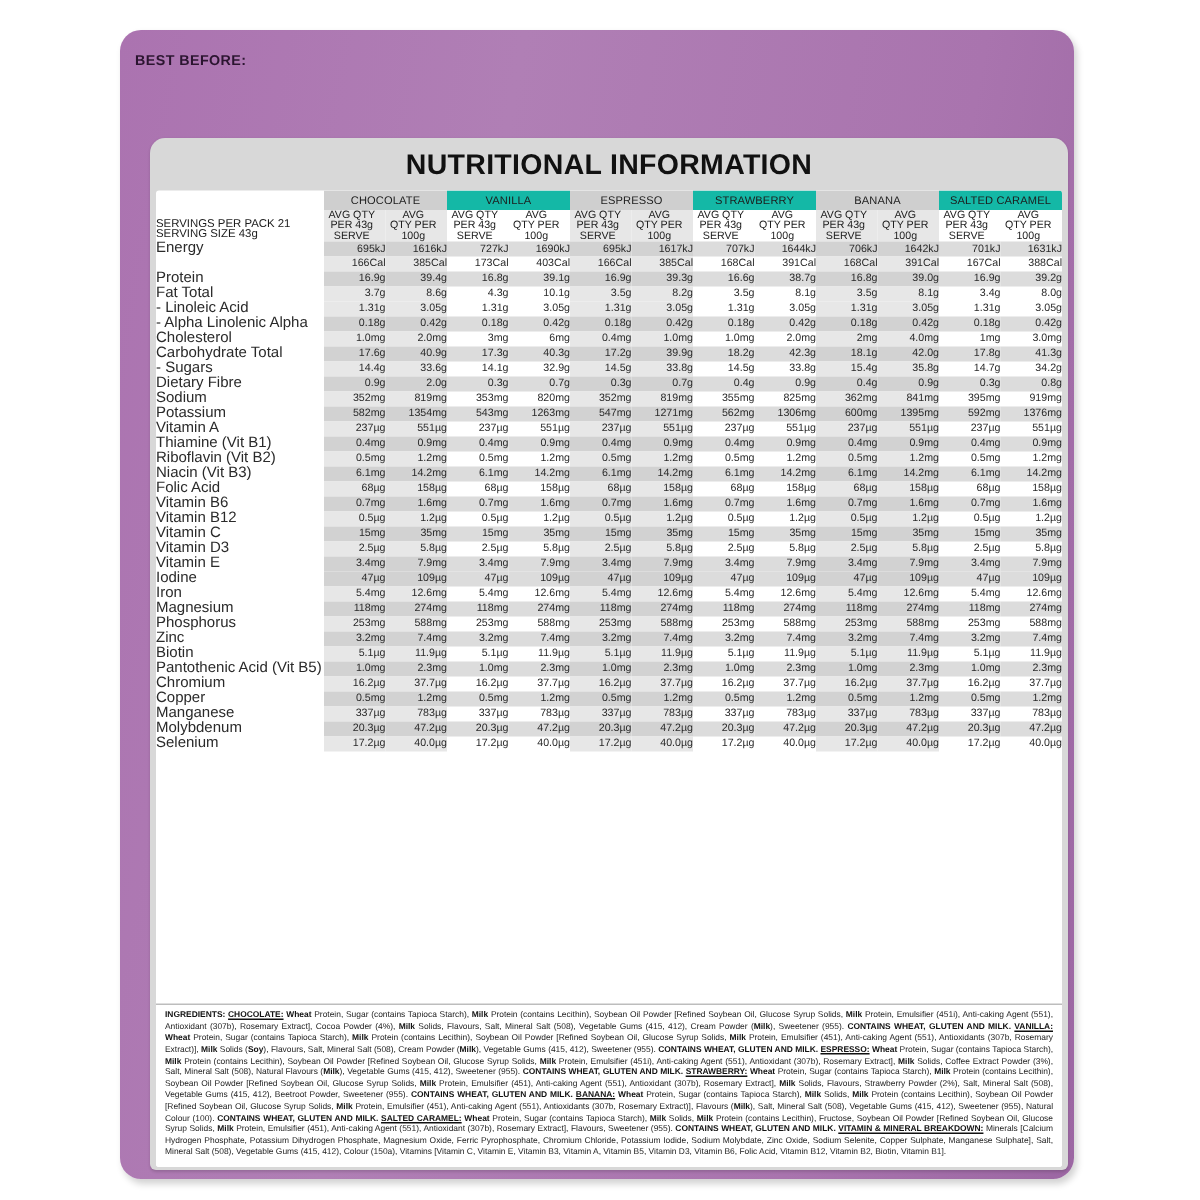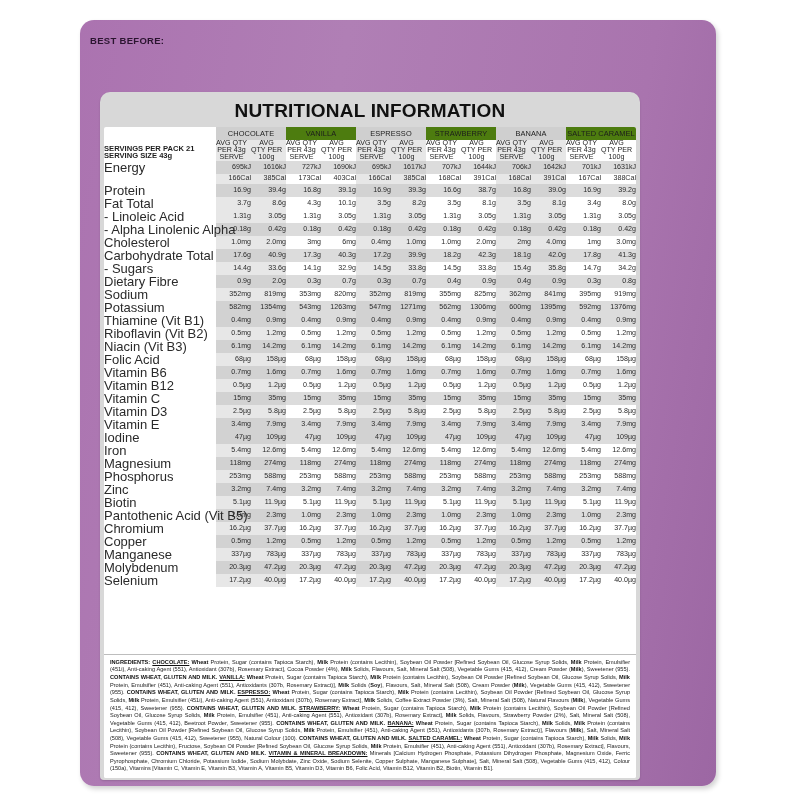--- a/index.html
+++ b/index.html
@@ -12,49 +12,49 @@
     position:absolute;left:80px;top:20px;width:636px;height:766px;
     background:linear-gradient(100deg,#ab73b0 0%,#b07fb5 35%,#a974ae 75%,#9c67a3 100%);
     border-radius:14px;
     box-shadow:2px 3px 5px rgba(0,0,0,.18);
   }
   #bestbefore{
     position:absolute;left:90px;top:35px;
     font-size:9.5px;font-weight:bold;color:#2b1530;letter-spacing:.3px;
   }
   #card{
-    position:absolute;left:100px;top:92px;width:540px;height:688px;
+    position:absolute;left:100px;top:92px;width:612px;height:688px;
     background:#d8d8d8;border-radius:10px 10px 4px 4px;
     box-shadow:0 1px 2px rgba(0,0,0,.15);
   }
   #title{
     text-align:center;font-size:19px;font-weight:bold;color:#111;
     letter-spacing:.2px;padding:8px 0 5px 0;
   }
   #inner{
     background:#ffffff;margin:0 4px 4px 4px;height:651px;
     border-radius:2px;padding:0;overflow:hidden;position:relative;
   }
   table.nut{
     border-collapse:collapse;width:100%;
     font-size:7.1px;color:#2a2a2a;table-layout:fixed;
   }
   table.nut td{padding:0;line-height:1.0;height:9.35px;vertical-align:middle;}
-  td.lbl{width:112px;padding-left:5px;text-align:left;white-space:nowrap;font-size:13px;}
+  td.lbl{width:112px;padding-left:5px;text-align:left;white-space:nowrap;font-size:10px;}
   td.val{width:41.6px;text-align:right;padding-right:4px;white-space:nowrap;}
   tr.shade td.val.sh{background:#dcdcdc;}
   td.val.colsh{background:#e7e7e7;}
   tr.shade td.val.colsh{background:#d2d2d2;}
   
   .fhdr{height:13px;}
   .fhdr td{font-size:7.4px;text-align:center;color:#1c1c1c;padding:2px 0 1px 0;letter-spacing:.1px;margin-top:48px;}
-  .fhdr td.fname{background:#4d7c0f;}
+  .fhdr td.fname{background:#14b8a6;}
   .fhdr td.fname.dk{background:#cfcfcf;}
   .shdr td{font-size:7.1px;color:#1c1c1c;vertical-align:top;padding-top:2px;line-height:1.18;}
-  .shdr td.lbl{font-weight:bold;font-size:7.6px;white-space:normal;padding-top:3px;}
+  .shdr td.lbl{font-weight:normal;font-size:7.6px;white-space:normal;padding-top:3px;}
   .shdr td.val{text-align:center;padding-right:4px;}
   #ing{
     position:absolute;left:0;right:0;bottom:0;padding:4px 6px 5px 6px;
     font-size:5.62px;line-height:1.355;color:#232323;text-align:justify;
     border-top:1px solid #bdbdbd;background:#fff;
   }
   #ing b{font-weight:bold;color:#111;}
   #ing u{text-decoration:underline;font-weight:bold;color:#111;}
 </style>
 </head>
@@ -317,20 +317,35 @@
             <td class="val sh">1263mg</td>
             <td class="val sh colsh">547mg</td>
             <td class="val sh colsh">1271mg</td>
             <td class="val sh">562mg</td>
             <td class="val sh">1306mg</td>
             <td class="val sh colsh">600mg</td>
             <td class="val sh colsh">1395mg</td>
             <td class="val sh">592mg</td>
             <td class="val sh">1376mg</td>
           </tr>
+          <tr>
+            <td class="lbl">Vitamin A</td>
+            <td class="val sh colsh">237µg</td>
+            <td class="val sh colsh">551µg</td>
+            <td class="val sh">237µg</td>
+            <td class="val sh">551µg</td>
+            <td class="val sh colsh">237µg</td>
+            <td class="val sh colsh">551µg</td>
+            <td class="val sh">237µg</td>
+            <td class="val sh">551µg</td>
+            <td class="val sh colsh">237µg</td>
+            <td class="val sh colsh">551µg</td>
+            <td class="val sh">237µg</td>
+            <td class="val sh">551µg</td>
+          </tr>
           <tr class="shade">
             <td class="lbl">Thiamine (Vit B1)</td>
             <td class="val sh colsh">0.4mg</td>
             <td class="val sh colsh">0.9mg</td>
             <td class="val sh">0.4mg</td>
             <td class="val sh">0.9mg</td>
             <td class="val sh colsh">0.4mg</td>
             <td class="val sh colsh">0.9mg</td>
             <td class="val sh">0.4mg</td>
             <td class="val sh">0.9mg</td>

